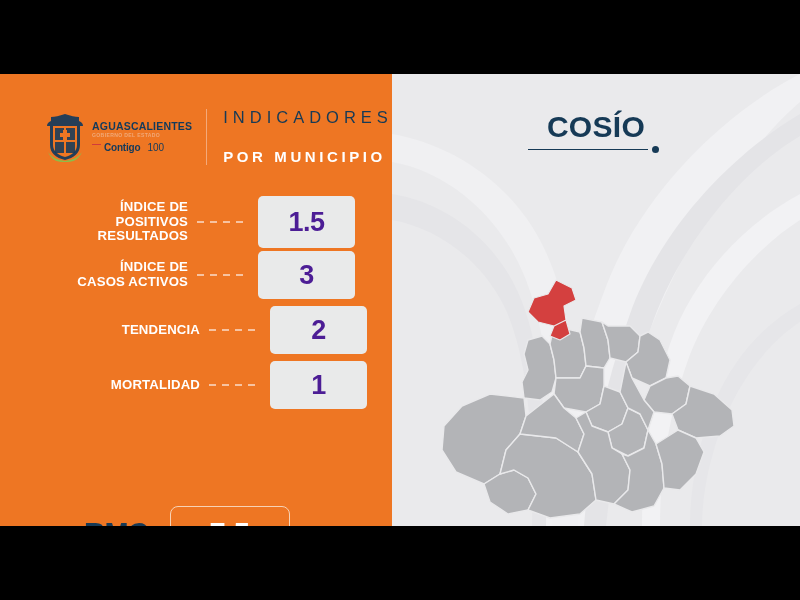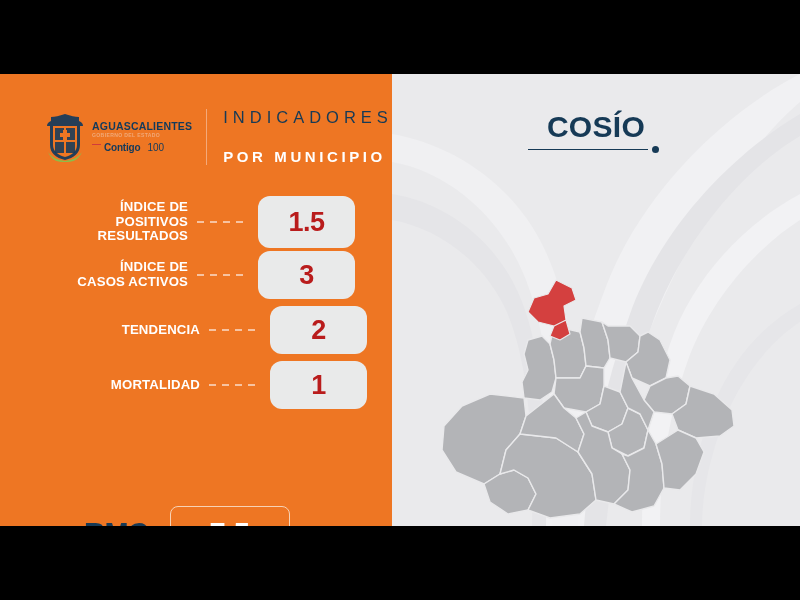--- a/index.html
+++ b/index.html
@@ -31,23 +31,23 @@
   .t1{font-size:16.5px;letter-spacing:5.0px;color:#163a56;font-weight:400;line-height:1.25;}
   .t2{font-size:15px;letter-spacing:3.6px;color:#ffffff;font-weight:bold;line-height:1.25;margin-top:21px;}
 
   
   #rows{position:absolute;left:0;top:122px;width:392px;}
   .row{display:flex;align-items:center;height:48px;margin-bottom:3px;}
   .row .lbl{width:188px;text-align:right;color:#ffffff;font-weight:bold;font-size:13.2px;
             line-height:1.12;letter-spacing:.15px;padding-right:0;}
   .row .dash{flex:0 0 52px;height:2px;margin:0 9px 0 9px;
        background-image:repeating-linear-gradient(to right,#f7c3a1 0 7px,transparent 7px 13px);}
-  .row .box{width:97px;height:100%;background:#e9eaea;border-radius:12px;
+  .row .box{width:97px;height:100%;background:#e9eaea;border-radius:5px;
             display:flex;align-items:center;justify-content:center;
-            color:#b91c1c;font-weight:bold;font-size:27px;letter-spacing:-.5px;}
+            color:#4c1d95;font-weight:bold;font-size:27px;letter-spacing:-.5px;}
   .row.r1{height:52px;} .row.r1 .box{height:52px;}
   .row.r2{height:48px;} .row.r3{height:48px;} .row.r4{height:48px;}
   .row.r3,.row.r4{margin-top:7px;padding-left:12px;}
 
   
   #rmc{position:absolute;left:84px;top:432px;display:flex;align-items:center;}
   #rmc .rmc-lbl{color:#163a56;font-size:29px;font-weight:bold;letter-spacing:-.5px;margin-right:12px;}
   #rmc .rmc-box{width:118px;height:52px;border:1.6px solid #f7d2b5;border-radius:8px;
      display:flex;align-items:center;justify-content:center;color:#ffffff;font-weight:bold;font-size:29px;}
 

